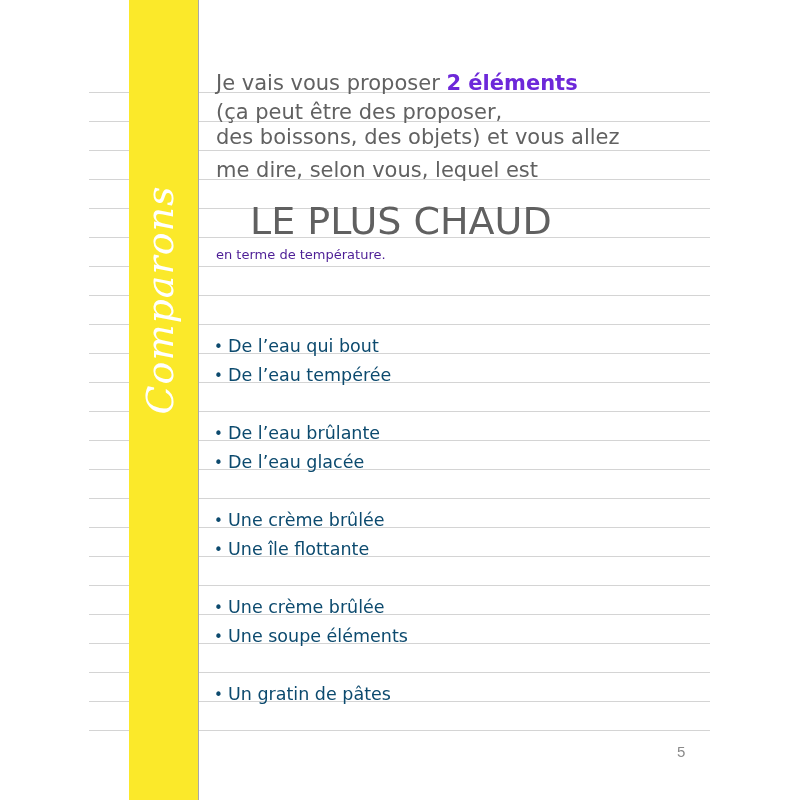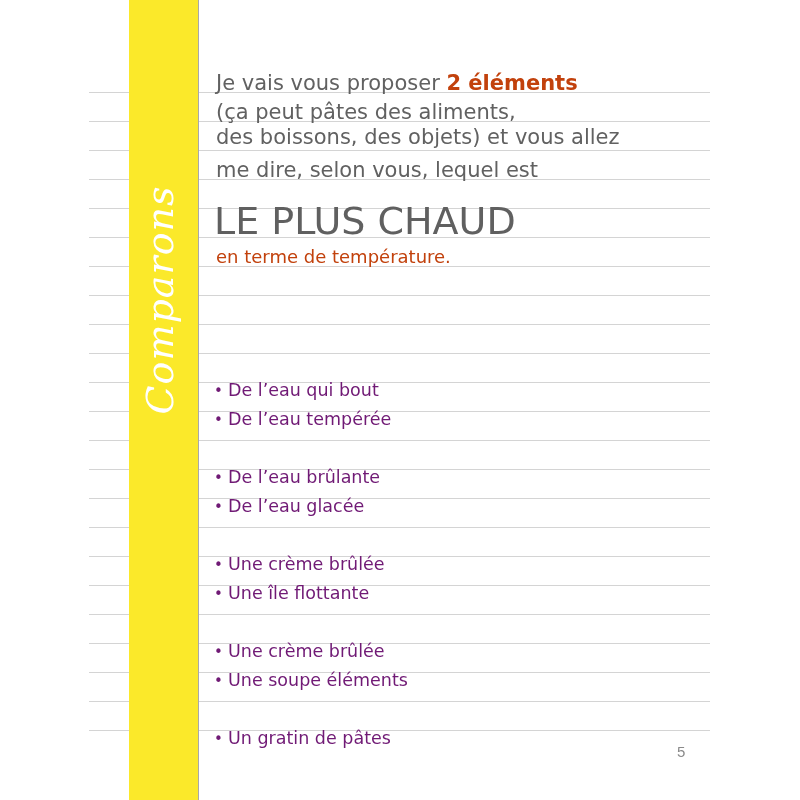--- a/index.html
+++ b/index.html
@@ -64,39 +64,39 @@
       white-space: nowrap;
       z-index: 5;
     }
     .intro {
       color: #616161;
       font-size: 21px;
       line-height: 1;
     }
     .intro b {
       font-weight: bold;
-      color: #c2410c;
+      color: #6d28d9;
     }
     .title {
       color: #606060;
       font-size: 38px;
       line-height: 1;
       font-family: "DejaVu Sans", sans-serif;
+      margin-left: 36px;
     }
     .subtitle {
-      color: #c2410c;
-      font-size: 18px;
+      color: #4c1d95;
+      font-size: 13px;
       line-height: 1;
     }
     .item {
-      color: #701a75;
+      color: #0c4a6e;
       font-size: 17.5px;
       line-height: 1;
       left: 214px;
-      margin-top: 44px;
     }
     .item .bullet {
       display: inline-block;
       width: 14px;
       font-size: 15px;
     }
     .page-number {
       position: absolute;
       left: 677px;
       top: 743px;
@@ -135,21 +135,21 @@
   <div class="rule" style="top:701px"></div>
   <div class="rule" style="top:730px"></div>
 
   <div class="band"></div>
   <div class="band-border"></div>
   <div class="band-label">Comparons</div>
 
   <div class="text-line intro" style="top:73px">
     <span>Je vais vous proposer </span><b>2 éléments</b>
   </div>
-  <div class="text-line intro" style="top:102px">(ça peut pâtes des aliments,</div>
+  <div class="text-line intro" style="top:102px">(ça peut être des proposer,</div>
   <div class="text-line intro" style="top:127px">des boissons, des objets) et vous allez</div>
   <div class="text-line intro" style="top:160px">me dire, selon vous, lequel est</div>
 
   <div class="text-line title" style="top:202px; left:214px">LE PLUS CHAUD</div>
   <div class="text-line subtitle" style="top:248px">en terme de température.</div>
 
   <div class="text-line item" style="top:338px">
     <span class="bullet">•</span><span>De l’eau qui bout</span>
   </div>
   <div class="text-line item" style="top:367px">

